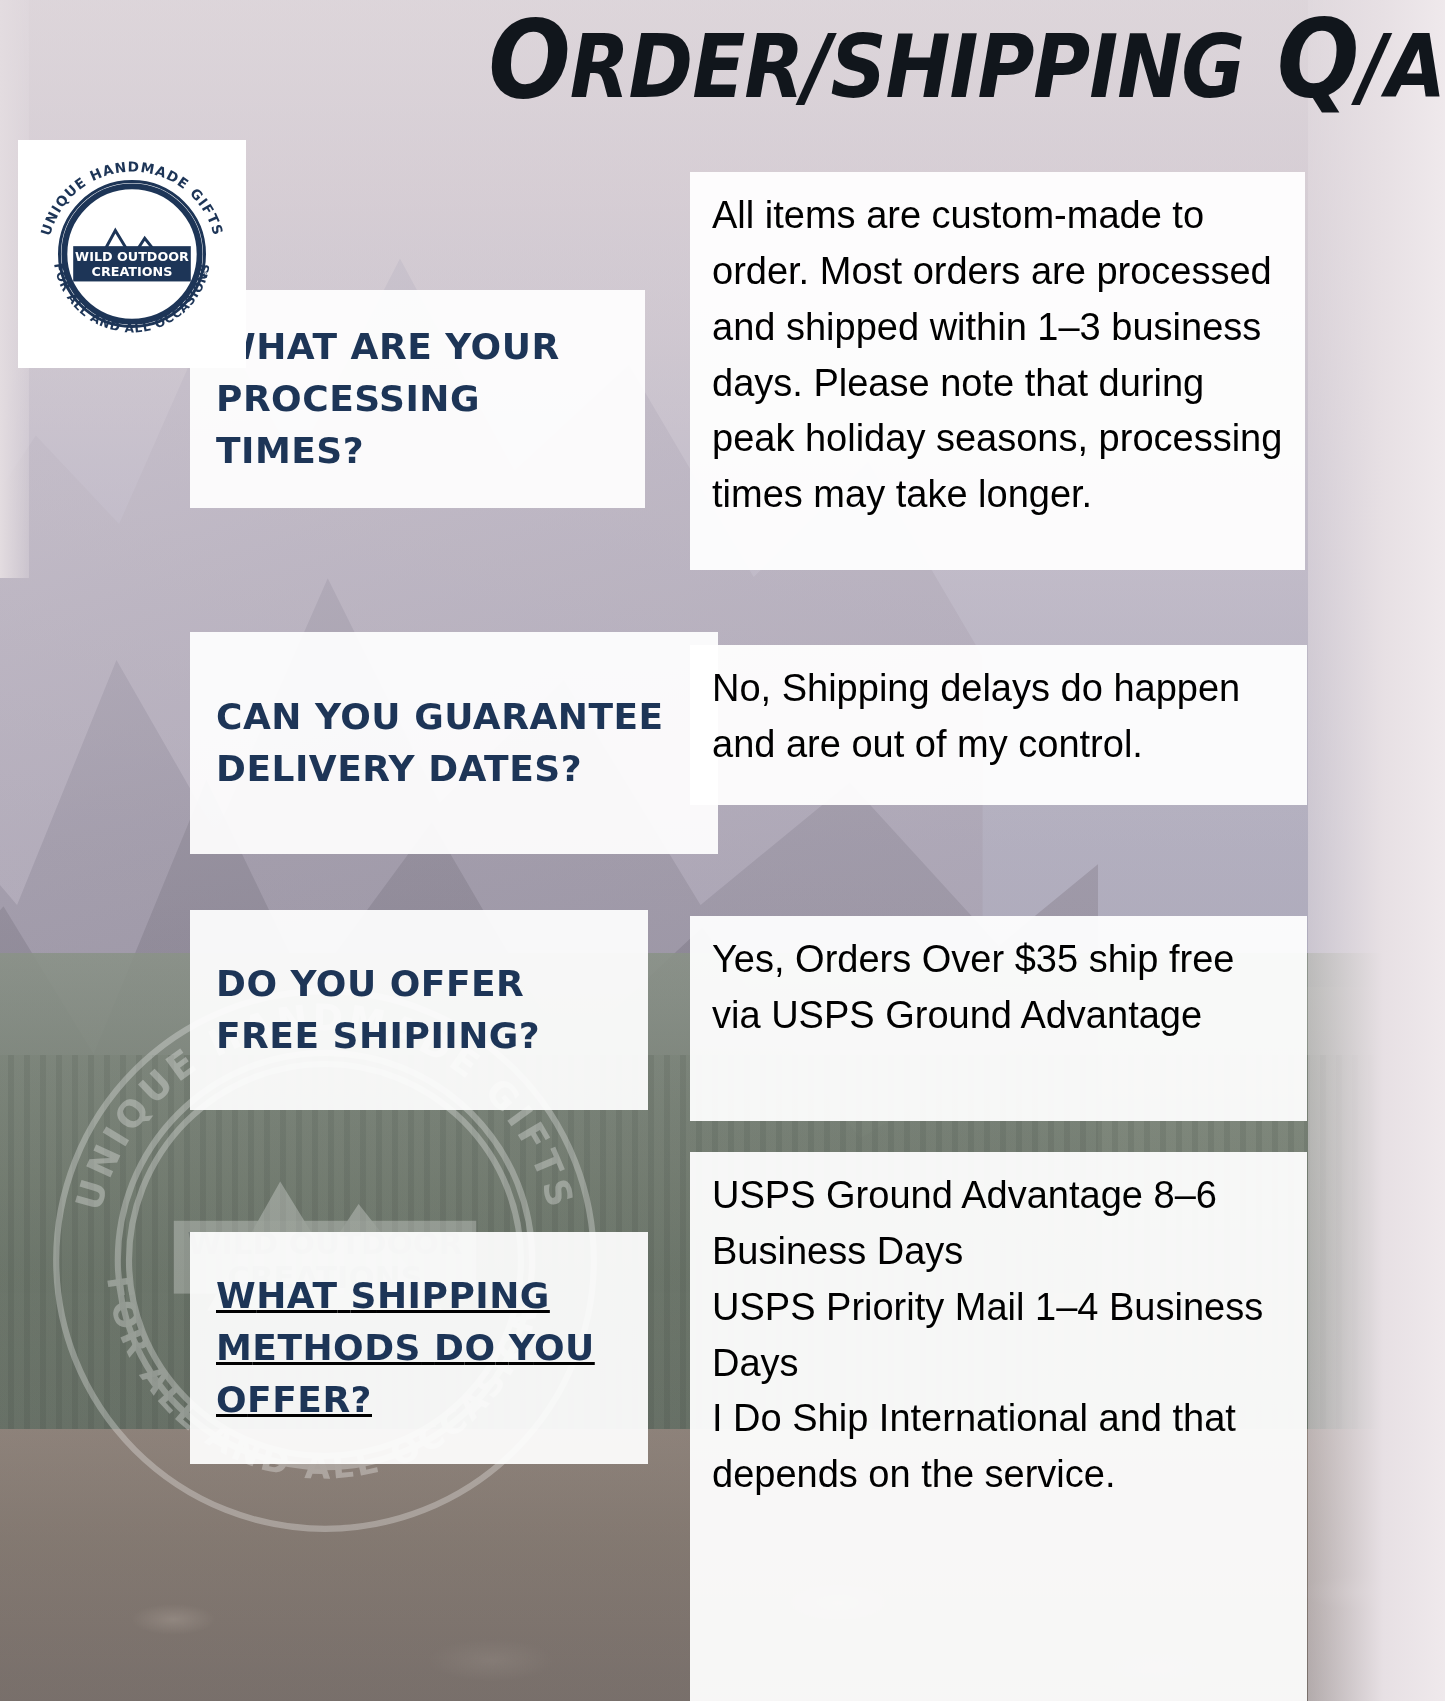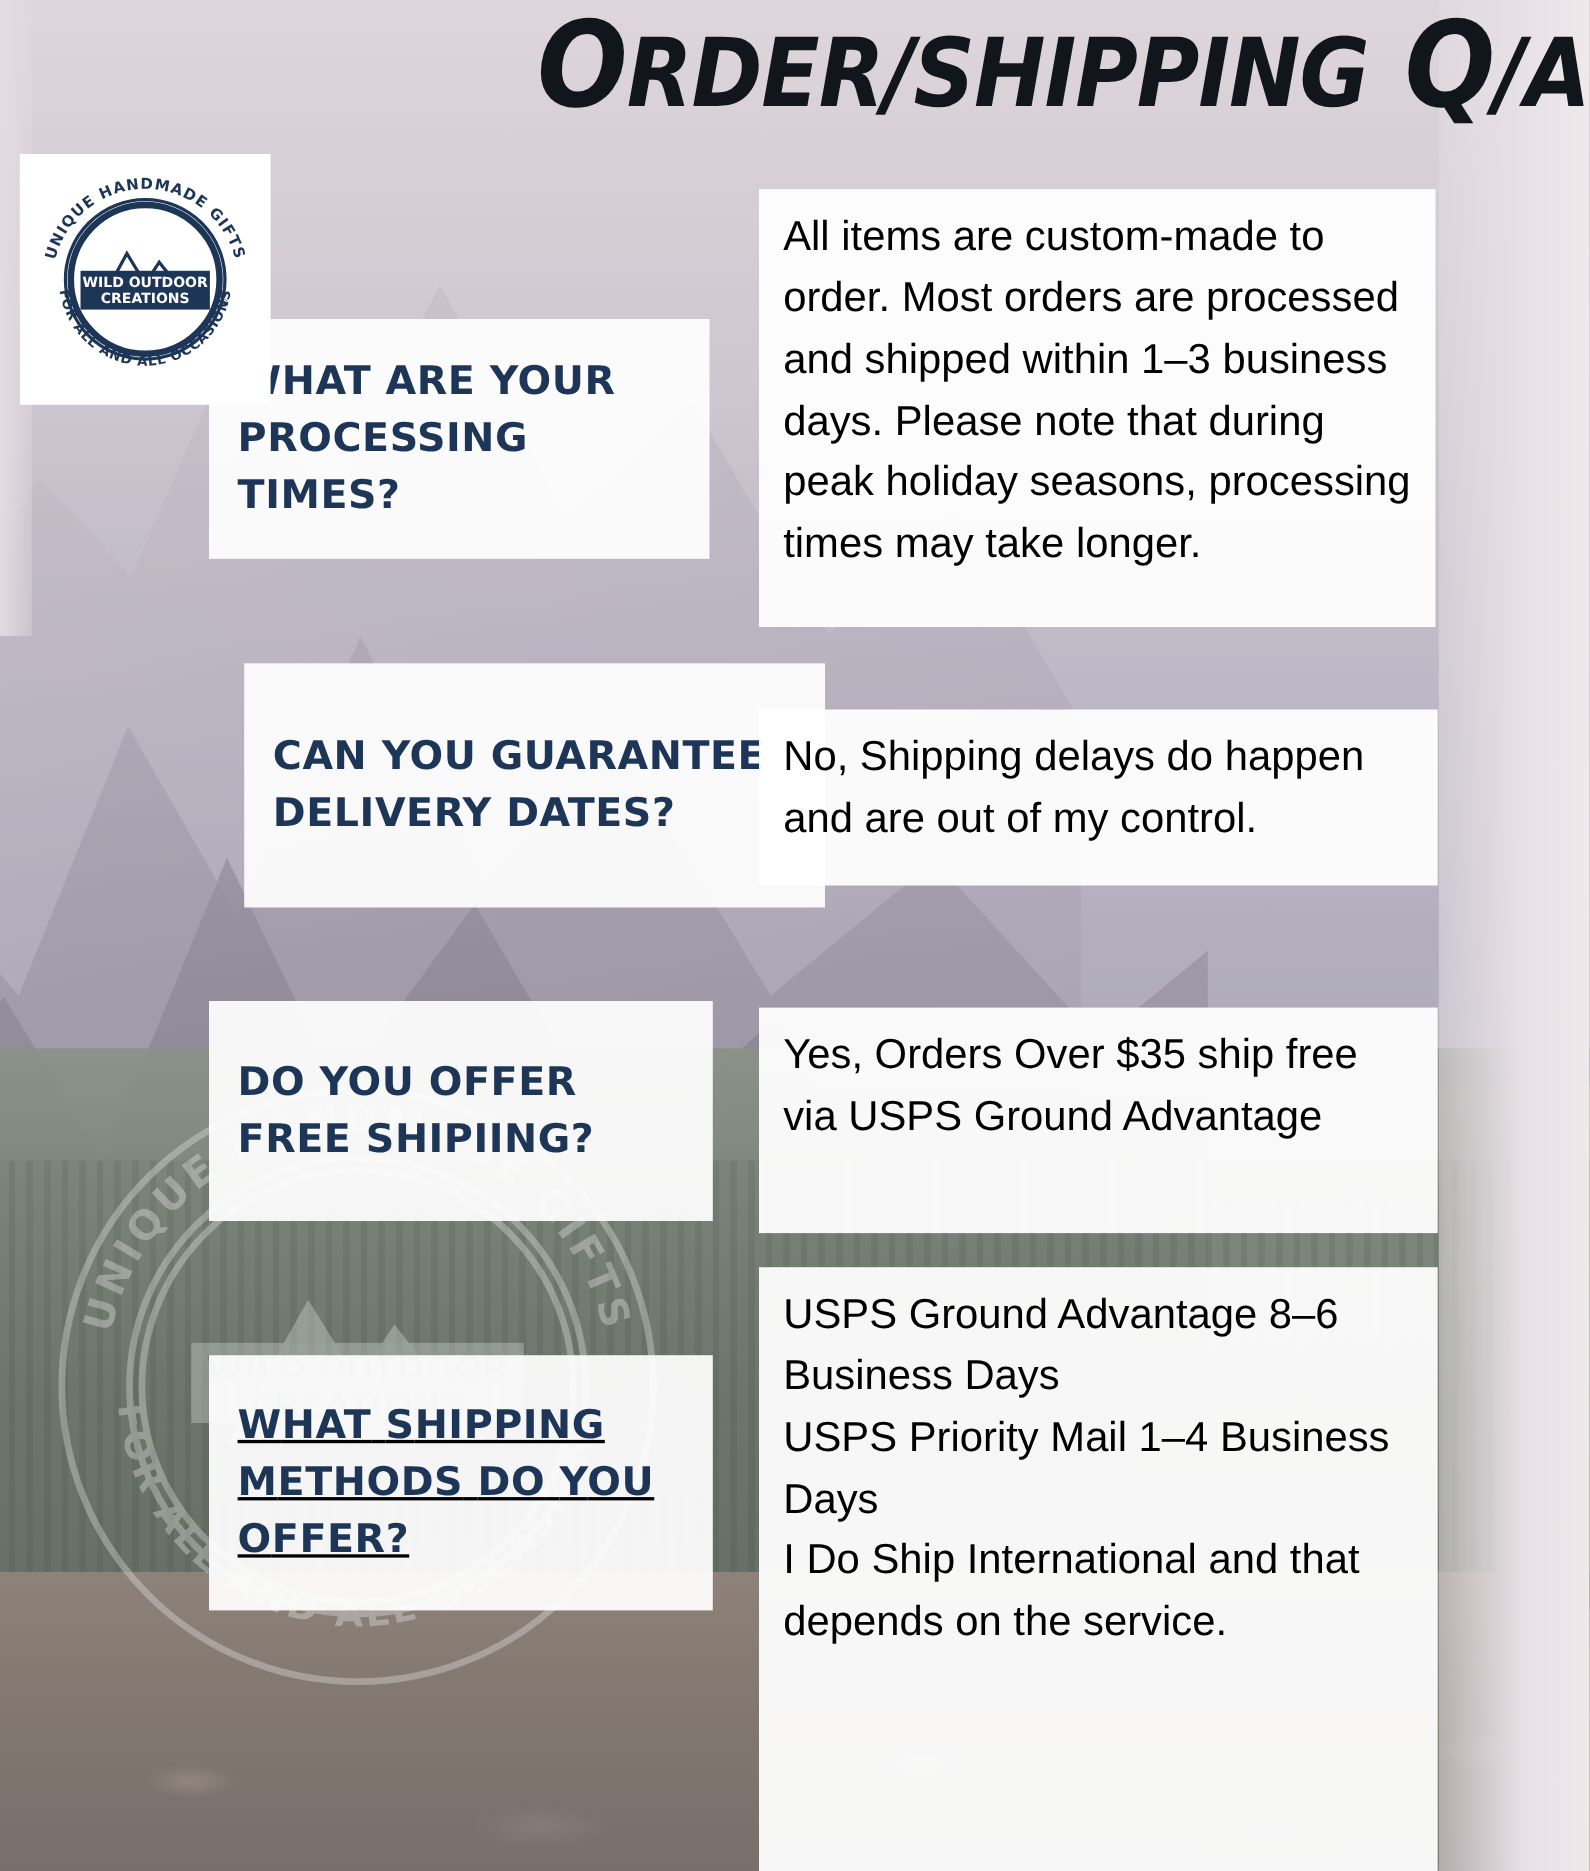--- a/index.html
+++ b/index.html
@@ -205,21 +205,21 @@
     color: #000000;
     font-size: 38px;
     line-height: 1.47;
     font-weight: 400;
   }
 
   
   #q1 { left: 190px; top: 290px;  width: 455px; height: 218px; }
   #a1 { left: 690px; top: 172px;  width: 615px; height: 398px; }
 
-  #q2 { left: 190px; top: 603px;  width: 528px; height: 222px; margin-left: 32px; }
+  #q2 { left: 190px; top: 632px;  width: 528px; height: 222px; }
   #a2 { left: 690px; top: 645px;  width: 617px; height: 160px; }
 
   #q3 { left: 190px; top: 910px;  width: 458px; height: 200px; }
   #a3 { left: 690px; top: 916px;  width: 617px; height: 205px; }
 
   #q4 { left: 190px; top: 1232px; width: 458px; height: 232px; text-decoration: underline; }
   #a4 { left: 690px; top: 1152px; width: 617px; height: 549px; }
 
   
   .badge { width: 196px; height: 196px; }

